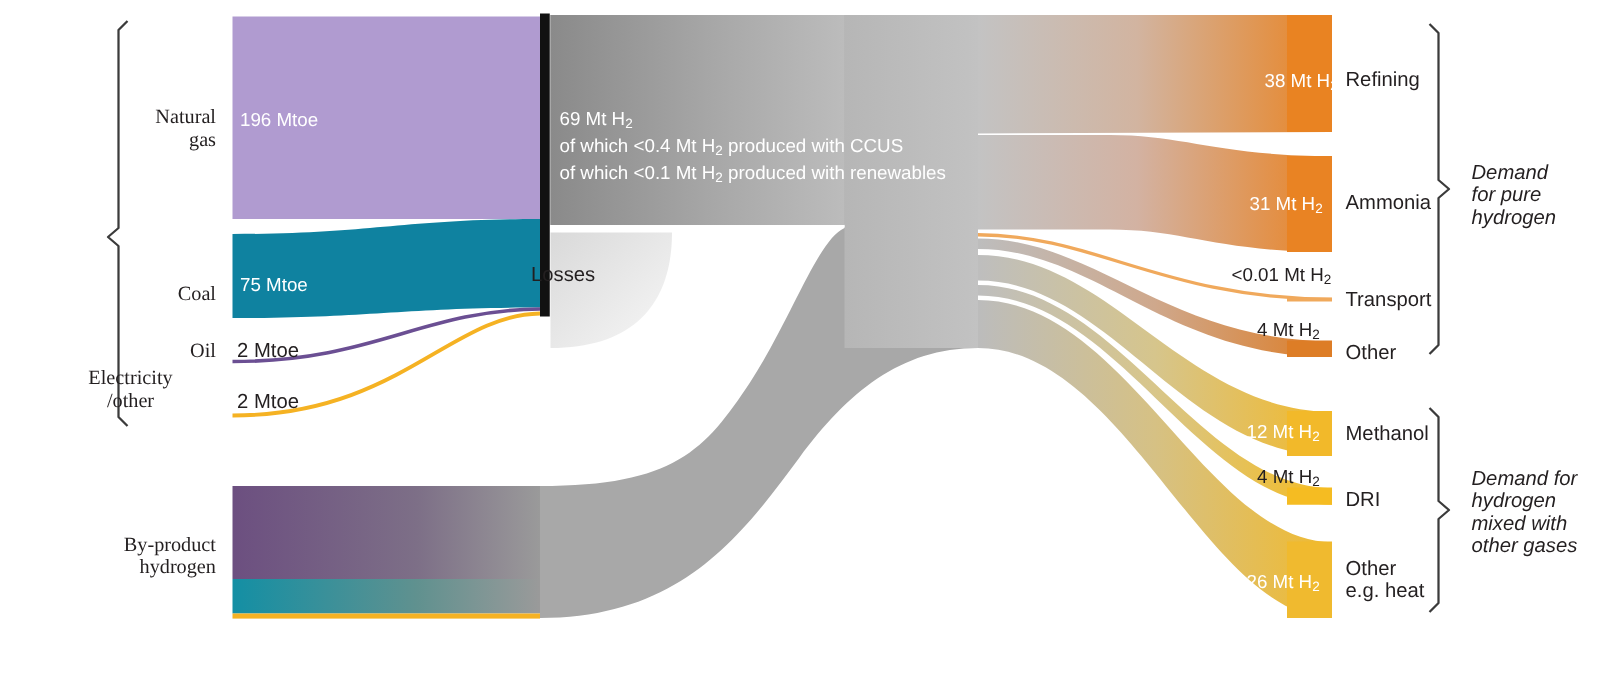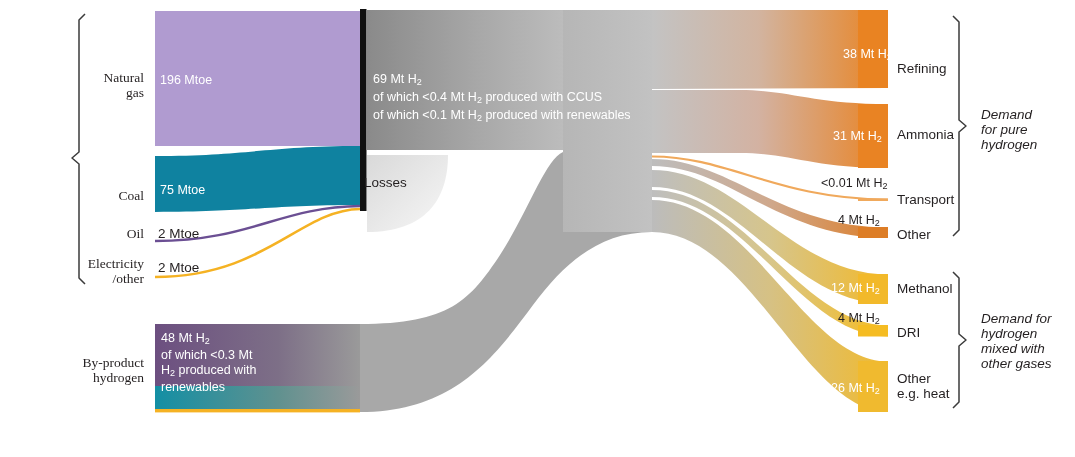--- a/index.html
+++ b/index.html
@@ -160,51 +160,45 @@
     <path d="M953,272 L959,278 L959,334 L966,340 L959,346 L959,402 L953,408" fill="none" stroke="#3b3b3b" stroke-width="1.5" stroke-linejoin="round"></path>
   </svg>
 
 
   <div class="lbl r" style="left:40px;top:70px;width:104px;">
     <div>Natural</div>
     <div>gas</div>
   </div>
   <div class="lbl r" style="left:40px;top:188px;width:104px;">Coal</div>
   <div class="lbl r" style="left:40px;top:226px;width:104px;">Oil</div>
-  <div class="lbl r" style="left:30px;top:256px;width:114px;">
+  <div class="lbl r" style="left:30px;top:244px;width:114px;text-align:center;">
     <div>Electricity</div>
     <div>/other</div>
   </div>
 
   <div class="onflow" style="left:160px;top:73px;">196 Mtoe</div>
   <div class="onflow" style="left:160px;top:183px;">75 Mtoe</div>
   <div class="mtoe" style="left:158px;top:226px;">2 Mtoe</div>
   <div class="mtoe" style="left:158px;top:260px;">2 Mtoe</div>
 
   <div class="lbl r" style="left:10px;top:355px;width:134px;">
     <div>By-product</div>
     <div>hydrogen</div>
   </div>
-  <div class="onflow" style="left:161px;top:331px;line-height:1.25;">
-    <div><span>48 Mt H</span><sub>2</sub></div>
-    <div class="ital"><span>of which </span><span>&lt;0.3 Mt</span></div>
-    <div class="ital"><span>H</span><sub>2</sub><span> produced with</span></div>
-    <div class="ital">renewables</div>
-  </div>
 
   <div class="onflow" style="left:373px;top:71px;line-height:1.3;">
     <div><span>69 Mt H</span><sub>2</sub></div>
     <div class="ital"><span>of which  </span><span>&lt;0.4 Mt H</span><sub>2</sub><span> produced with CCUS</span></div>
     <div class="ital"><span>of which  </span><span>&lt;0.1 Mt H</span><sub>2</sub><span> produced with renewables</span></div>
   </div>
 
-  <div class="lbl" style="left:364px;top:175px;">Losses</div>
+  <div class="lbl" style="left:354px;top:175px;">Losses</div>
 
   <div class="onflow" style="left:831px;top:47px;margin-left:12px;"><span>38 Mt H</span><sub>2</sub></div>
-  <div class="lbl" style="left:897px;top:45px;margin-top:16px;">Refining</div>
+  <div class="lbl" style="left:897px;top:45px;">Refining</div>
 
   <div class="onflow" style="left:833px;top:129px;"><span>31 Mt H</span><sub>2</sub></div>
   <div class="lbl" style="left:897px;top:127px;">Ammonia</div>
 
   <div class="onflow dark" style="left:821px;top:176px;"><span>&lt;0.01 Mt H</span><sub>2</sub></div>
   <div class="lbl" style="left:897px;top:192px;">Transport</div>
 
   <div class="onflow dark" style="left:838px;top:213px;"><span>4 Mt H</span><sub>2</sub></div>
   <div class="lbl" style="left:897px;top:227px;">Other</div>
 

